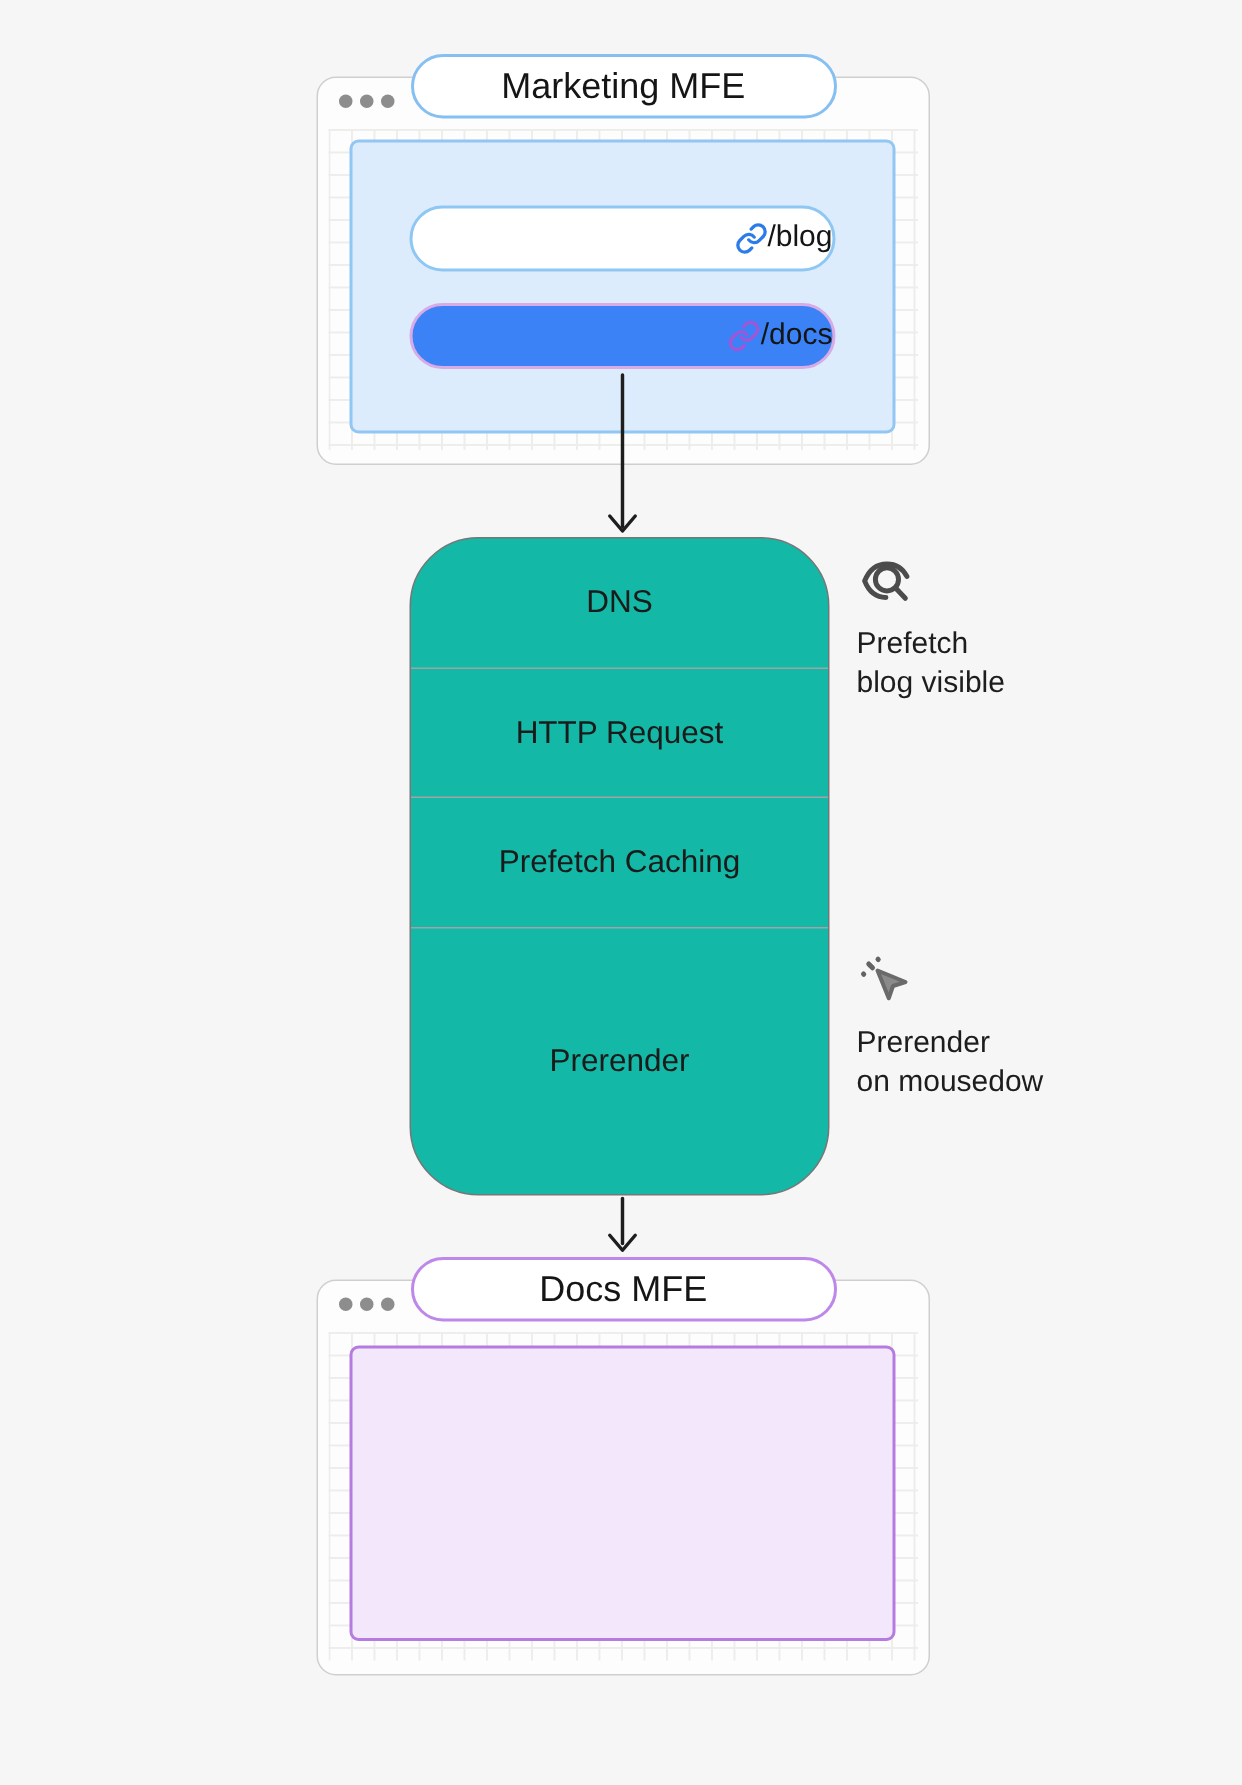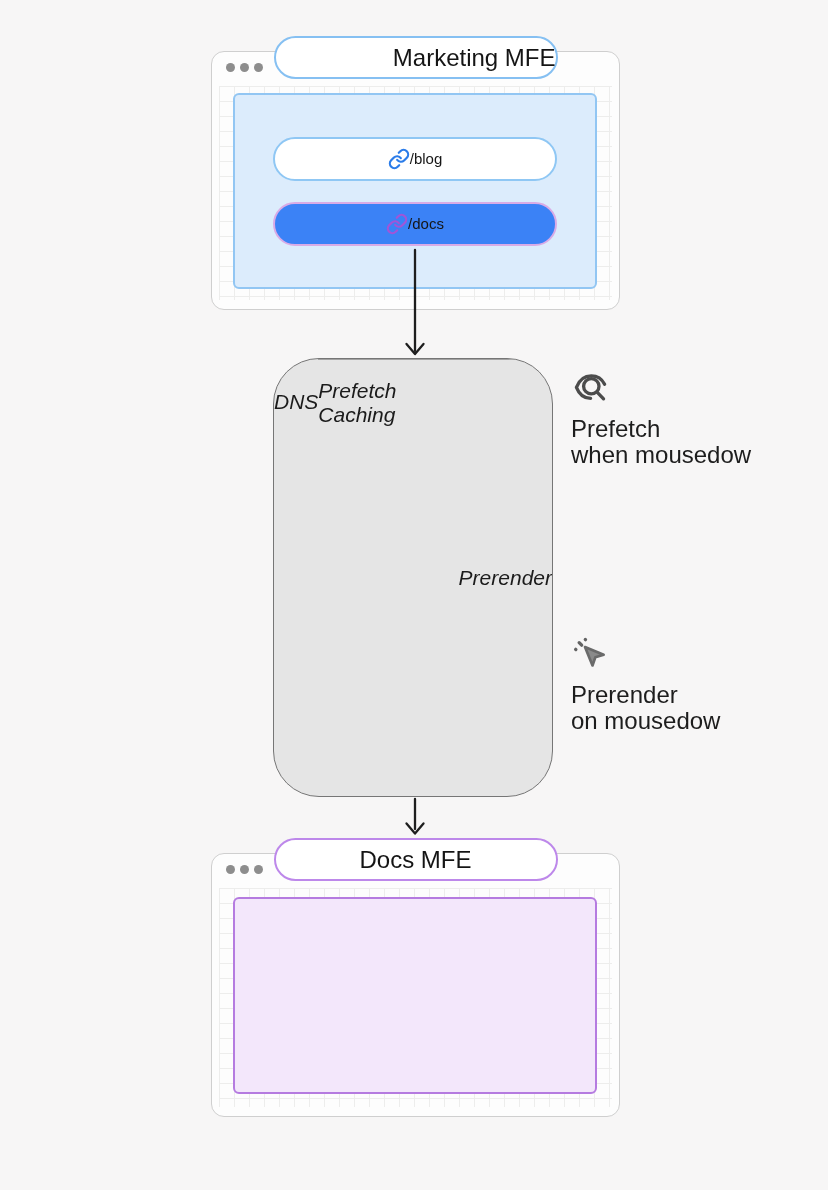--- a/index.html
+++ b/index.html
@@ -12,50 +12,50 @@
   .window.docs { left:211px; top:853px; width:407px; height:262px;text-align:center; }
   .grid-layer { position:absolute; left:7px; right:7px; top:34px; bottom:9px;
     background-image:linear-gradient(#ededec 1px, transparent 1px),
                      linear-gradient(90deg,#ededec 1px, transparent 1px);
     background-size:15px 15px; }
   .dots { position:absolute; left:14px; top:11px; display:flex; gap:5px; }
   .dot { width:9px; height:9px; border-radius:50%; background:#8d8d8d; }
   .title-pill { position:absolute; left:50%; transform:translateX(-50%); top:-16px;
     width:284px; height:43px; background:#fff; border-radius:22px; box-sizing:border-box;
     display:flex; align-items:center; justify-content:center; font-size:24px; color:#151515; z-index:3; }
-  .window.marketing .title-pill { border:2px solid #86c0f2;justify-content:flex-end; }
+  .window.marketing .title-pill { border:2px solid #86c0f2; }
   .window.docs .title-pill { border:2px solid #bd88ea; }
 
   .panel { position:absolute; left:21px; width:364px; border-radius:6px; box-sizing:border-box; z-index:2; }
   .panel.blue { top:41px; height:196px; background:#dcecfc; border:2px solid #92c6f3;
     display:flex; flex-direction:column; align-items:center; justify-content:center; gap:21px; }
   .panel.purple { top:43px; height:197px; background:#f3e7fb; border:2px solid #b57be0; }
 
   .link-pill { width:284px; height:44px; border-radius:22px; box-sizing:border-box;
-    display:flex; align-items:center; justify-content:center; font-size:15px; color:#151515; cursor:pointer; }
+    display:flex; align-items:center; justify-content:flex-end; font-size:20px; color:#151515; cursor:pointer; }
   .link-pill.blog { background:#ffffff; border:2px solid #8fc7f4; }
   .link-pill.docs { background:#3b82f6; border:2px solid #d9abe6; }
   .link-pill svg { display:block; }
 
   
   .pipeline { position:absolute; left:273px; top:358px; width:280px; height:439px;
-    background:#e5e5e5; border:1px solid #767676; border-radius:46px; box-sizing:border-box;
-    display:flex; flex-direction:row; overflow:hidden;font-style:italic; }
+    background:#14b8a6; border:1px solid #767676; border-radius:46px; box-sizing:border-box;
+    display:flex; flex-direction:column; overflow:hidden; }
   .stage { display:flex; align-items:center; justify-content:center; font-size:21px; color:#1b1b1b; }
   .stage.s0 { height:86px; }
   .stage.s1 { height:85px; border-top:1px solid #a3a3a3; }
   .stage.s2 { height:86px; border-top:1px solid #a3a3a3; }
   .stage.s3 { flex:1; border-top:1px solid #a3a3a3; }
 
   
   .annotation { position:absolute; left:571px; }
   .annotation.prefetch { top:367px; }
   .annotation.prerender { top:635px; }
   .ann-icon { display:block; margin-bottom:7px; }
-  .ann-text { font-size:24px; line-height:26px; color:#1d1d1d; }
+  .ann-text { font-size:20px; line-height:26px; color:#1d1d1d; }
 
   .arrows { position:absolute; left:0; top:0; pointer-events:none; z-index:4; }
 </style>
 </head>
 <body>
 
 <div class="canvas">
 
   <div class="window marketing">
     <div class="grid-layer"></div>
@@ -93,37 +93,40 @@
     <g>
       <path d="M415 799 V 829"></path>
       <path d="M406.5 823.5 L415 833.5 L423.5 823.5"></path>
     </g>
   </svg>
 
   <div class="pipeline">
     <div class="stage s0">
       <span>DNS</span>
     </div>
+    <div class="stage s1">
+      <span>HTTP Request</span>
+    </div>
     <div class="stage s2">
       <span>Prefetch Caching</span>
     </div>
     <div class="stage s3">
       <span>Prerender</span>
     </div>
   </div>
 
   <div class="annotation prefetch">
     <svg class="ann-icon" width="42" height="42" viewBox="0 0 24 24" fill="none" stroke="#4c4c4c" stroke-width="1.9" stroke-linecap="round" stroke-linejoin="round">
       <path d="M19.2 9.9 C17.6 6.7 14.9 5.1 11.6 5.1 C7.7 5.1 4.8 7.3 3.1 11.6 C4.7 15.7 7.6 17.9 11.2 17.9"></path>
       <circle cx="11.6" cy="11" r="4.4"></circle>
       <path d="M14.9 14.3 L18.6 18.2"></path>
     </svg>
     <div class="ann-text">
       <div>Prefetch</div>
-      <div>when mousedow</div>
+      <div>blog visible</div>
     </div>
   </div>
 
   <div class="annotation prerender">
     <svg class="ann-icon" width="40" height="40" viewBox="0 0 24 24" fill="none" stroke="#636363" stroke-width="2" stroke-linecap="round" stroke-linejoin="round">
       <path d="M8.4 7.2 L19.6 11.8 L14.6 13.4 L12.9 18.3 Z" fill="#8a8a8a" stroke="#6a6a6a" stroke-width="1.6"></path>
       <path d="M4.9 4.6 L6.4 6.1"></path>
       <path d="M8.6 2.7 L8.7 2.8"></path>
       <path d="M2.8 8.6 L2.9 8.7"></path>
     </svg>

